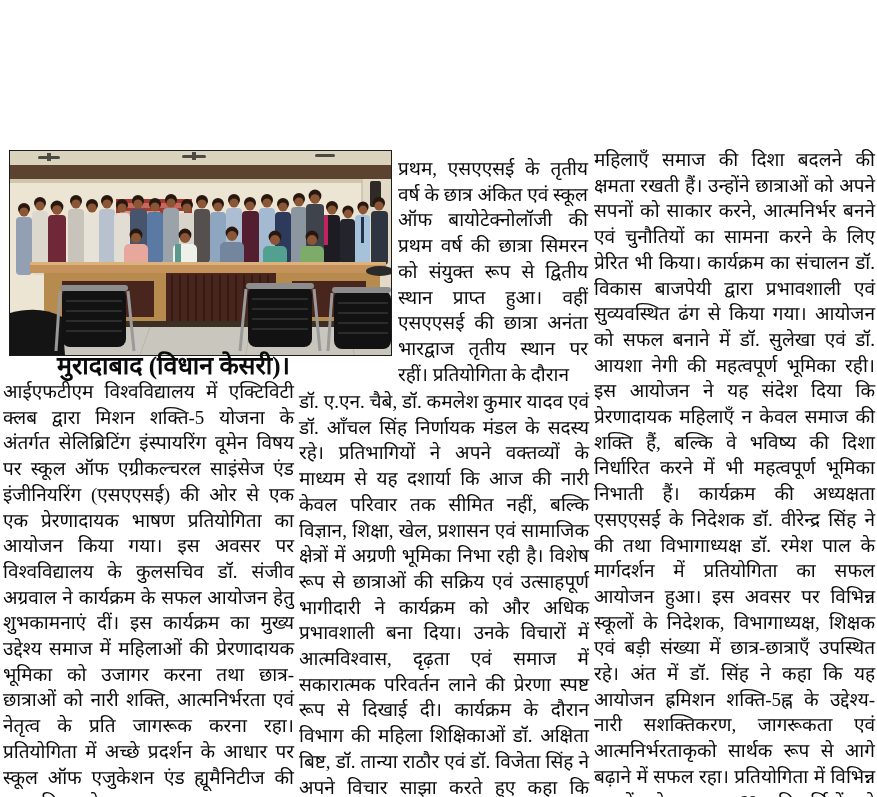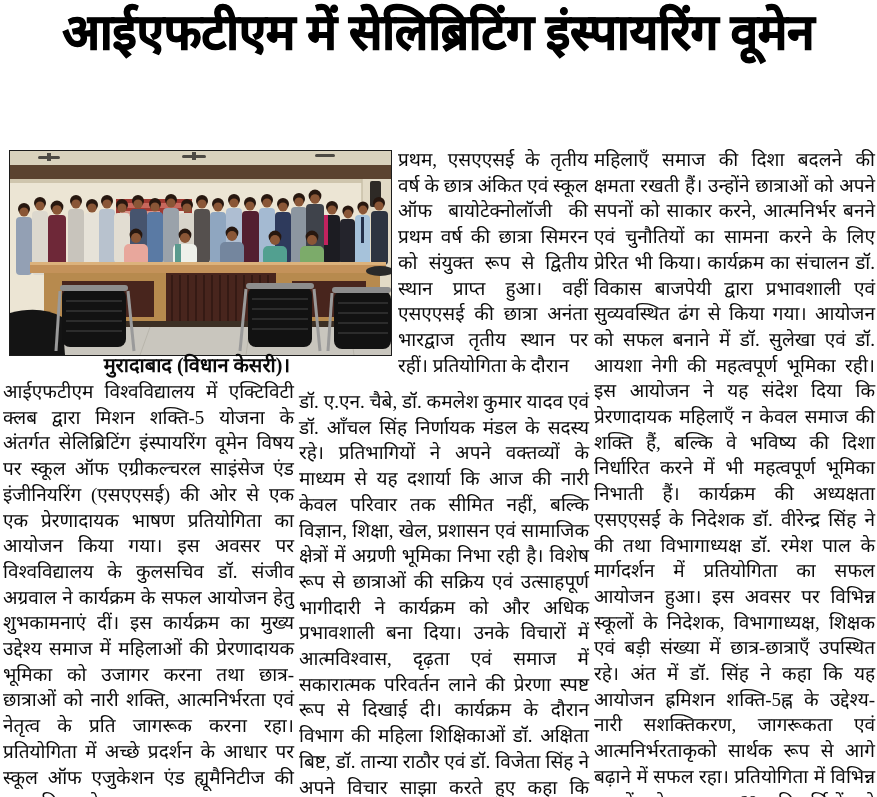--- a/index.html
+++ b/index.html
@@ -22,34 +22,33 @@
     border:1px solid #1c1c1c;box-sizing:content-box;background:#ece5d4;
   }
   .photo-frame svg{display:block;width:381px;height:204px;}
   .col{
     position:absolute;
     font-size:19px;line-height:25.7px;
     text-align:justify;
     color:#0a0a0a;
   }
   .col1{left:3px;top:352px;width:291px;}
-  .col2-top{left:398px;top:147px;width:190px;}
+  .col2-top{left:398px;top:156px;width:190px;}
   .col2-bottom{left:299px;top:389px;width:290px;}
   .col3{left:594px;top:147px;width:281px;}
   .dateline{
     display:block;font-weight:700;text-align:right;
-    font-size:20px;line-height:27px;padding-right:4px;
+    font-size:25px;line-height:27px;padding-right:4px;
   }
   .body-text{display:inline;}
 </style>
 </head>
 <body>
 
 <div class="headline">
-  <span class="hl-line">आईएफटीएम में सेलिब्रिटिंग इंस्पायरिंग वूमेन</span>
 </div>
 
 <div class="photo-frame">
   <svg viewBox="0 0 381 204">
 
     <rect x="0" y="0" width="381" height="204" fill="#ece5d4"></rect>
     <rect x="0" y="0" width="381" height="15" fill="#d9d2bd"></rect>
     <rect x="0" y="14" width="381" height="14" fill="#5b4330"></rect>
     <rect x="0" y="28" width="381" height="4" fill="#cfc5ad"></rect>
 

